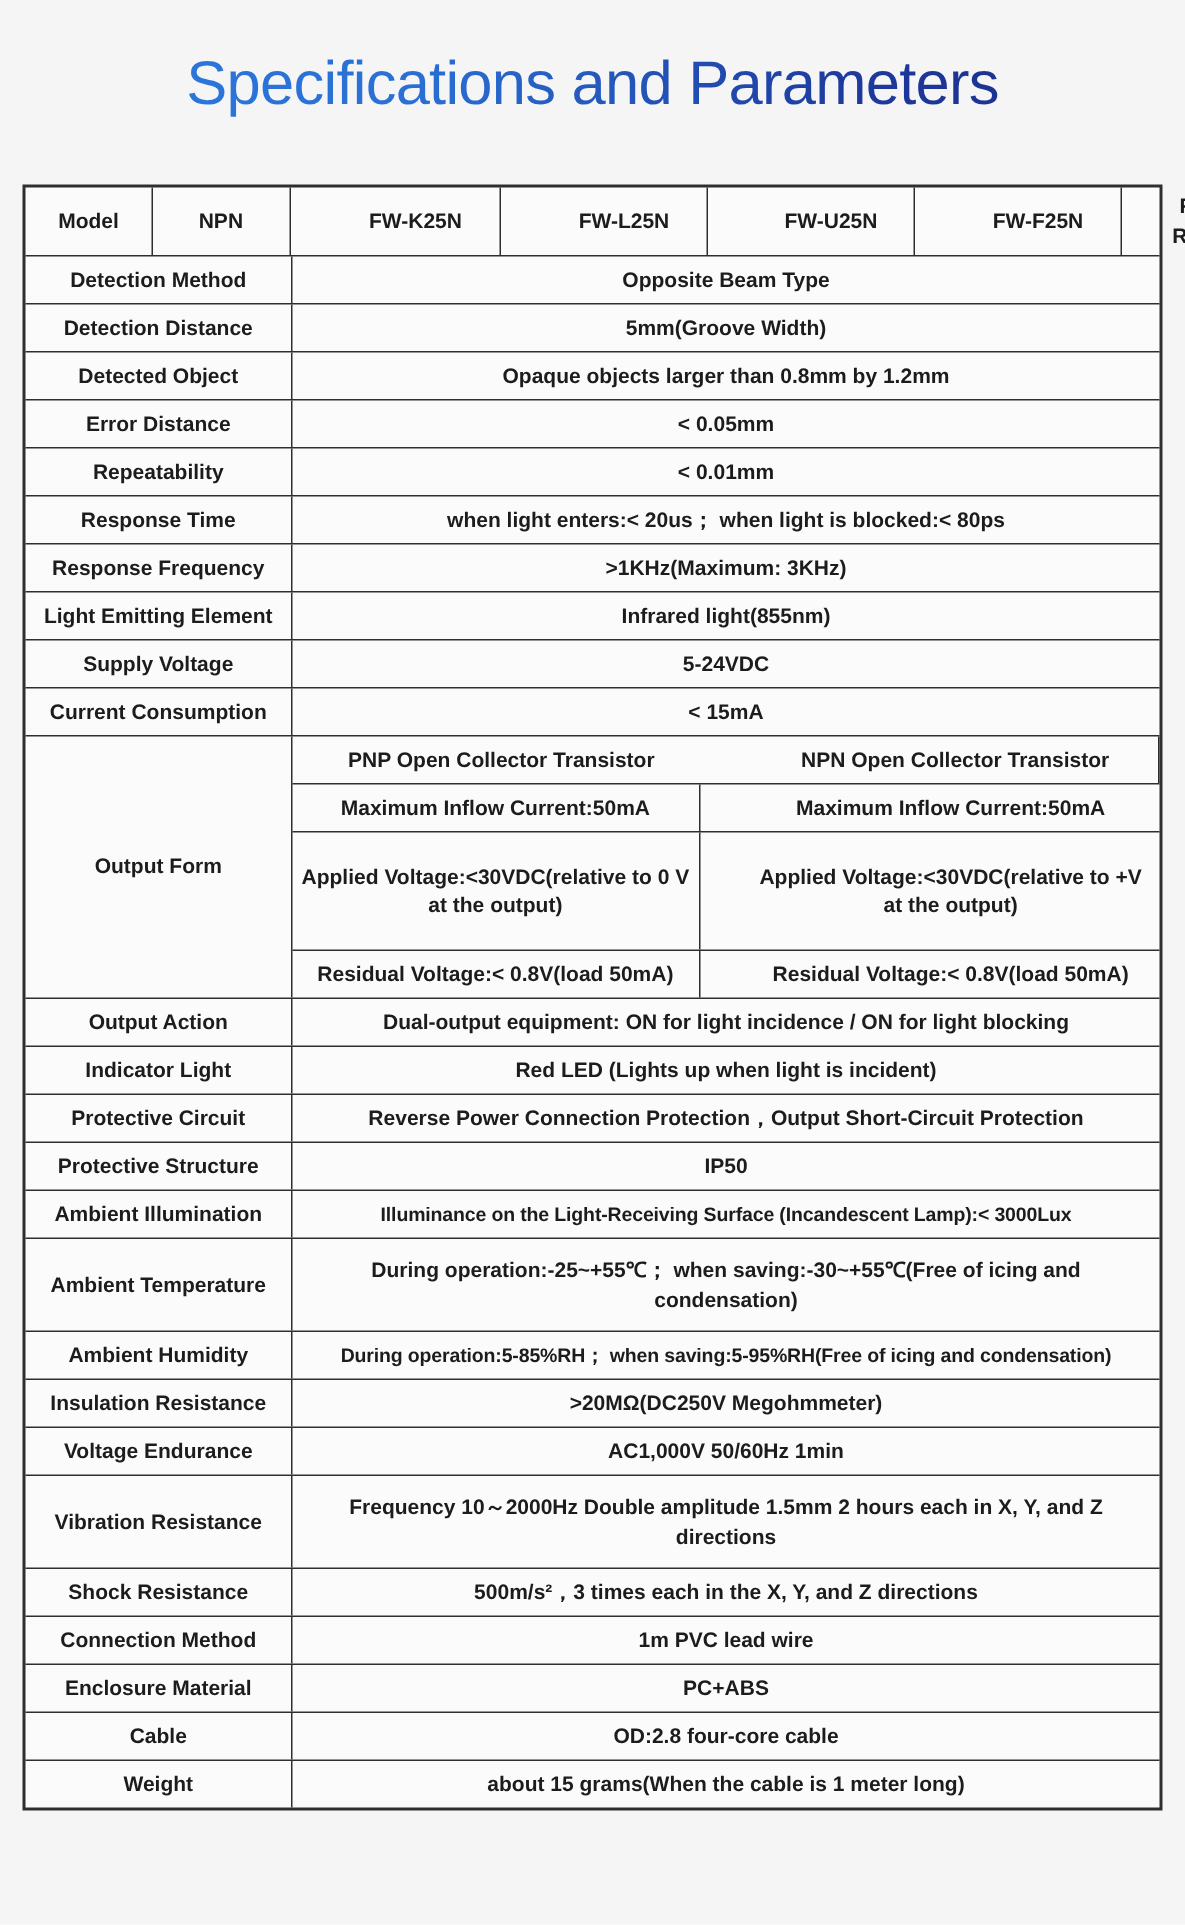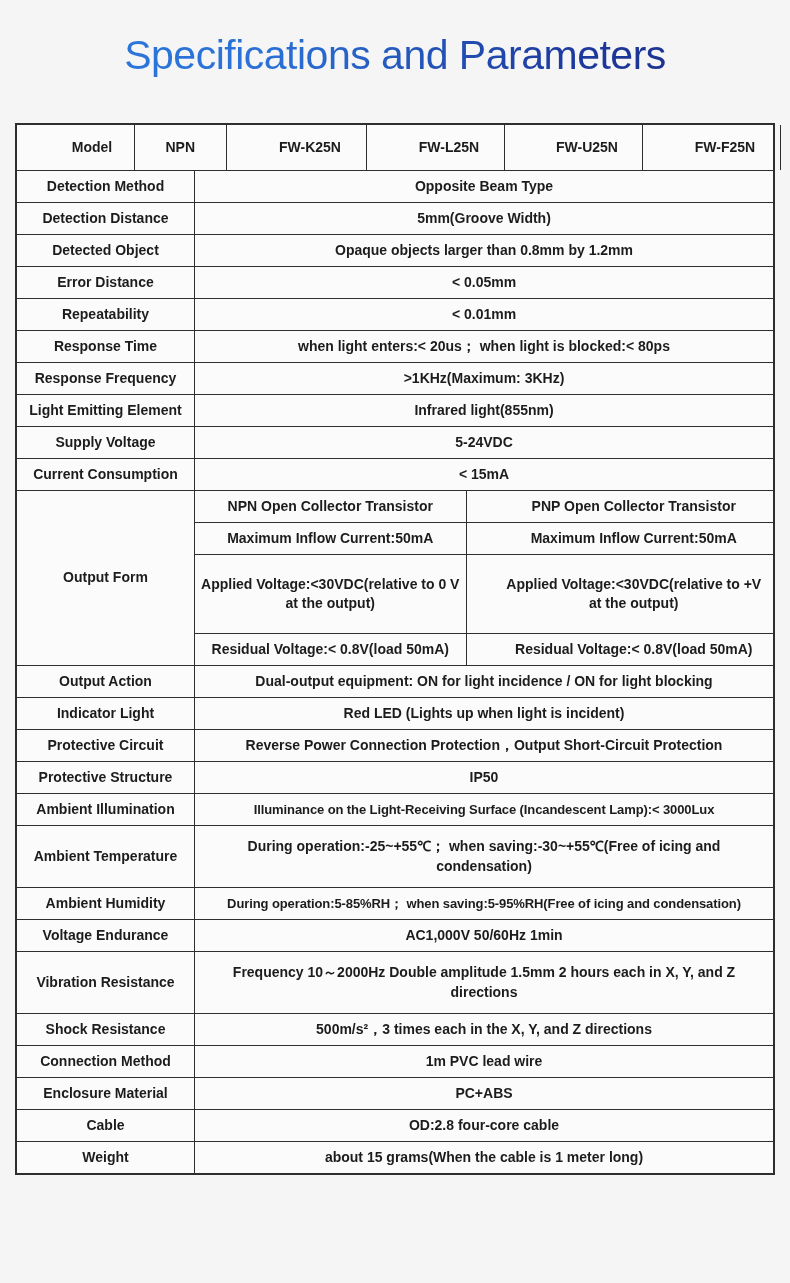--- a/index.html
+++ b/index.html
@@ -45,21 +45,21 @@
     min-height: 31px;
   }
   .label-cell {
     flex: 0 0 178px;
     border-right: 1.5px solid #2e2e2e;
   }
   .value-cell { flex: 1; }
   .value-cell.fit { font-size: 13px; letter-spacing: -0.1px; padding: 3px 2px; text-align: center; }
   .row.tall .cell { min-height: 61px; }
   
-  .model-label { flex: 0 0 85px; border-right: 1.5px solid #2e2e2e; margin-left: 33px; }
+  .model-label { flex: 0 0 85px; border-right: 1.5px solid #2e2e2e; }
   .stack { flex: 1; display: flex; flex-direction: column; }
   .sub-row { display: flex; align-items: stretch; flex: 1; gap: 28px; }
   .sub-row + .sub-row { border-top: 1.5px solid #2e2e2e; }
   .type-cell { flex: 0 0 91.5px; border-right: 1.5px solid #2e2e2e; }
   .model-cell { border-right: 1.5px solid #2e2e2e; }
   .mc0 { flex: 0 0 112px; }
   .mc1, .mc2, .mc3 { flex: 0 0 110px; }
   .mc4 { flex: 1; border-right: none; }
   
   .of-left { flex: 0 0 271.5px; border-right: 1.5px solid #2e2e2e; }
@@ -125,22 +125,22 @@
   </div>
   <div class="row">
     <div class="cell label-cell">Current Consumption</div>
     <div class="cell value-cell">&lt; 15mA</div>
   </div>
 
   <div class="row">
     <div class="cell label-cell">Output Form</div>
     <div class="stack">
       <div class="sub-row">
+        <div class="cell of-right">PNP Open Collector Transistor</div>
         <div class="cell of-left">NPN Open Collector Transistor</div>
-        <div class="cell of-right">PNP Open Collector Transistor</div>
       </div>
       <div class="sub-row">
         <div class="cell of-left">Maximum Inflow Current:50mA</div>
         <div class="cell of-right">Maximum Inflow Current:50mA</div>
       </div>
       <div class="sub-row of-sub-tall">
         <div class="cell of-left">Applied Voltage:&lt;30VDC(relative to 0 V at the output)</div>
         <div class="cell of-right">Applied Voltage:&lt;30VDC(relative to +V at the output)</div>
       </div>
       <div class="sub-row">
@@ -172,20 +172,24 @@
   </div>
   <div class="row tall">
     <div class="cell label-cell">Ambient Temperature</div>
     <div class="cell value-cell">During operation:-25~+55℃； when saving:-30~+55℃(Free of icing and condensation)</div>
   </div>
   <div class="row">
     <div class="cell label-cell">Ambient Humidity</div>
     <div class="cell value-cell fit">During operation:5-85%RH； when saving:5-95%RH(Free of icing and condensation)</div>
   </div>
   <div class="row">
+    <div class="cell label-cell">Insulation Resistance</div>
+    <div class="cell value-cell">&gt;20MΩ(DC250V Megohmmeter)</div>
+  </div>
+  <div class="row">
     <div class="cell label-cell">Voltage Endurance</div>
     <div class="cell value-cell">AC1,000V 50/60Hz 1min</div>
   </div>
   <div class="row tall">
     <div class="cell label-cell">Vibration Resistance</div>
     <div class="cell value-cell">Frequency 10～2000Hz Double amplitude 1.5mm 2 hours each in X, Y, and Z directions</div>
   </div>
   <div class="row">
     <div class="cell label-cell">Shock Resistance</div>
     <div class="cell value-cell">500m/s²，3 times each in the X, Y, and Z directions</div>

